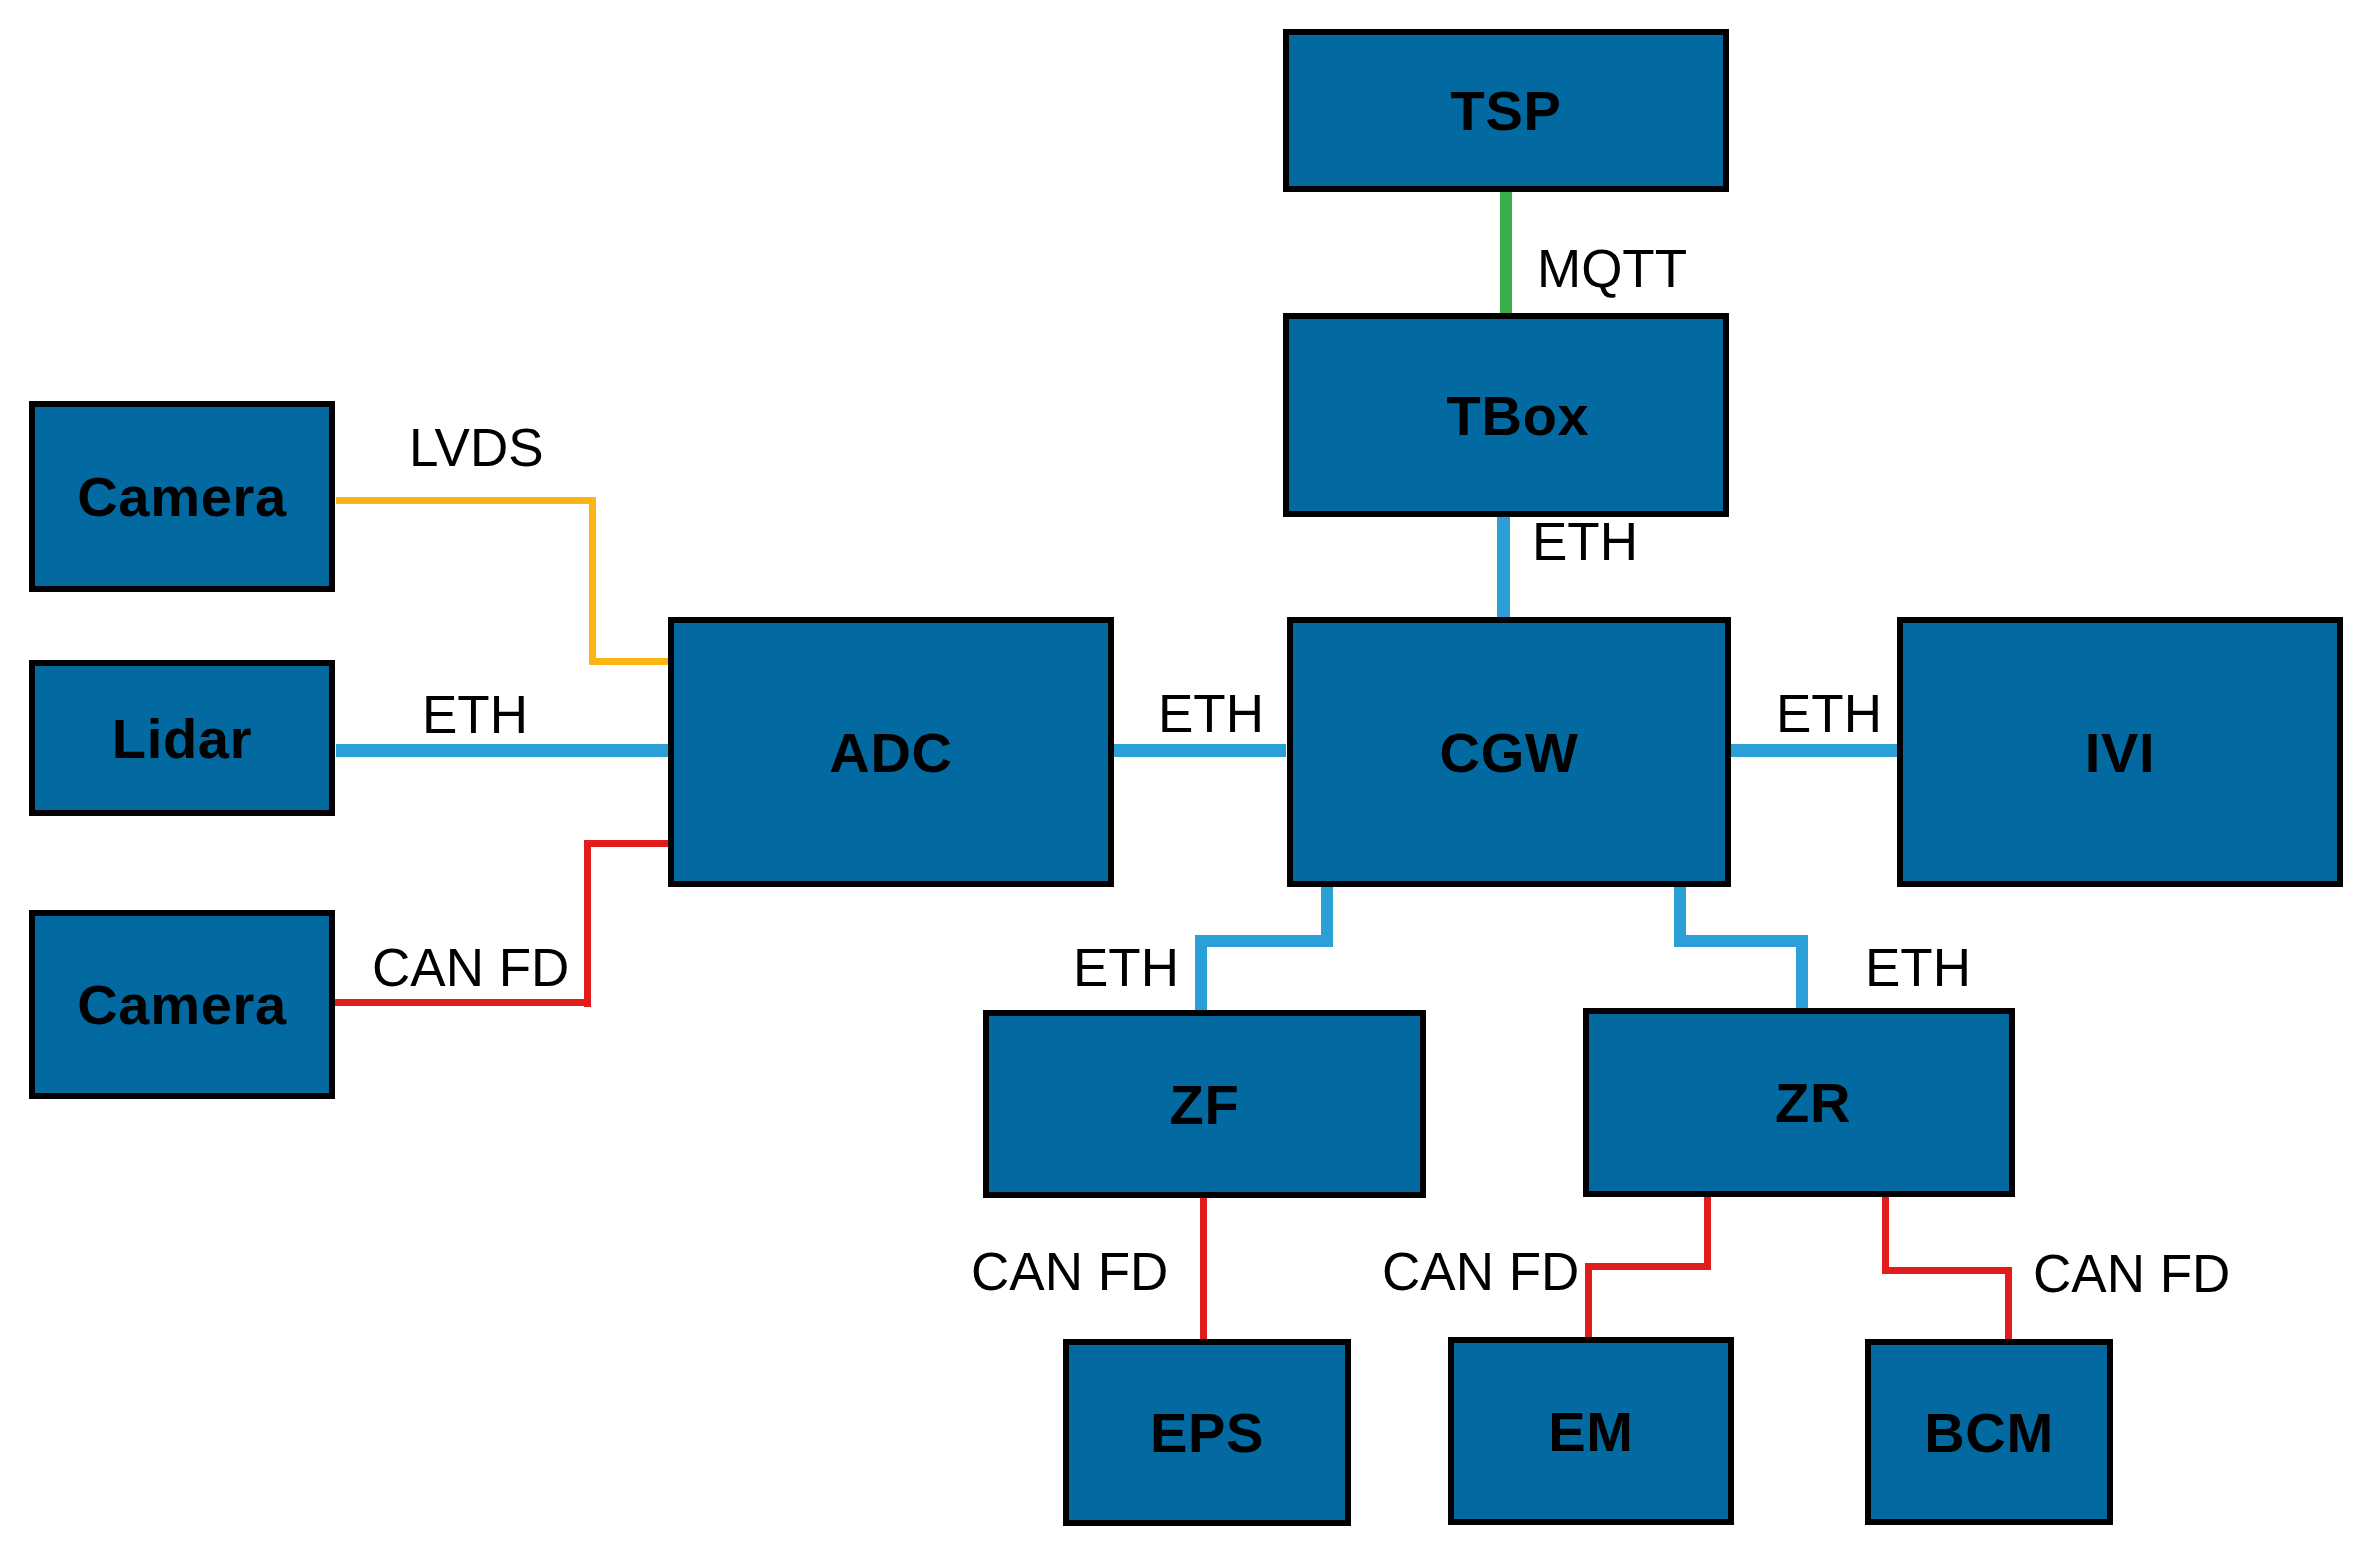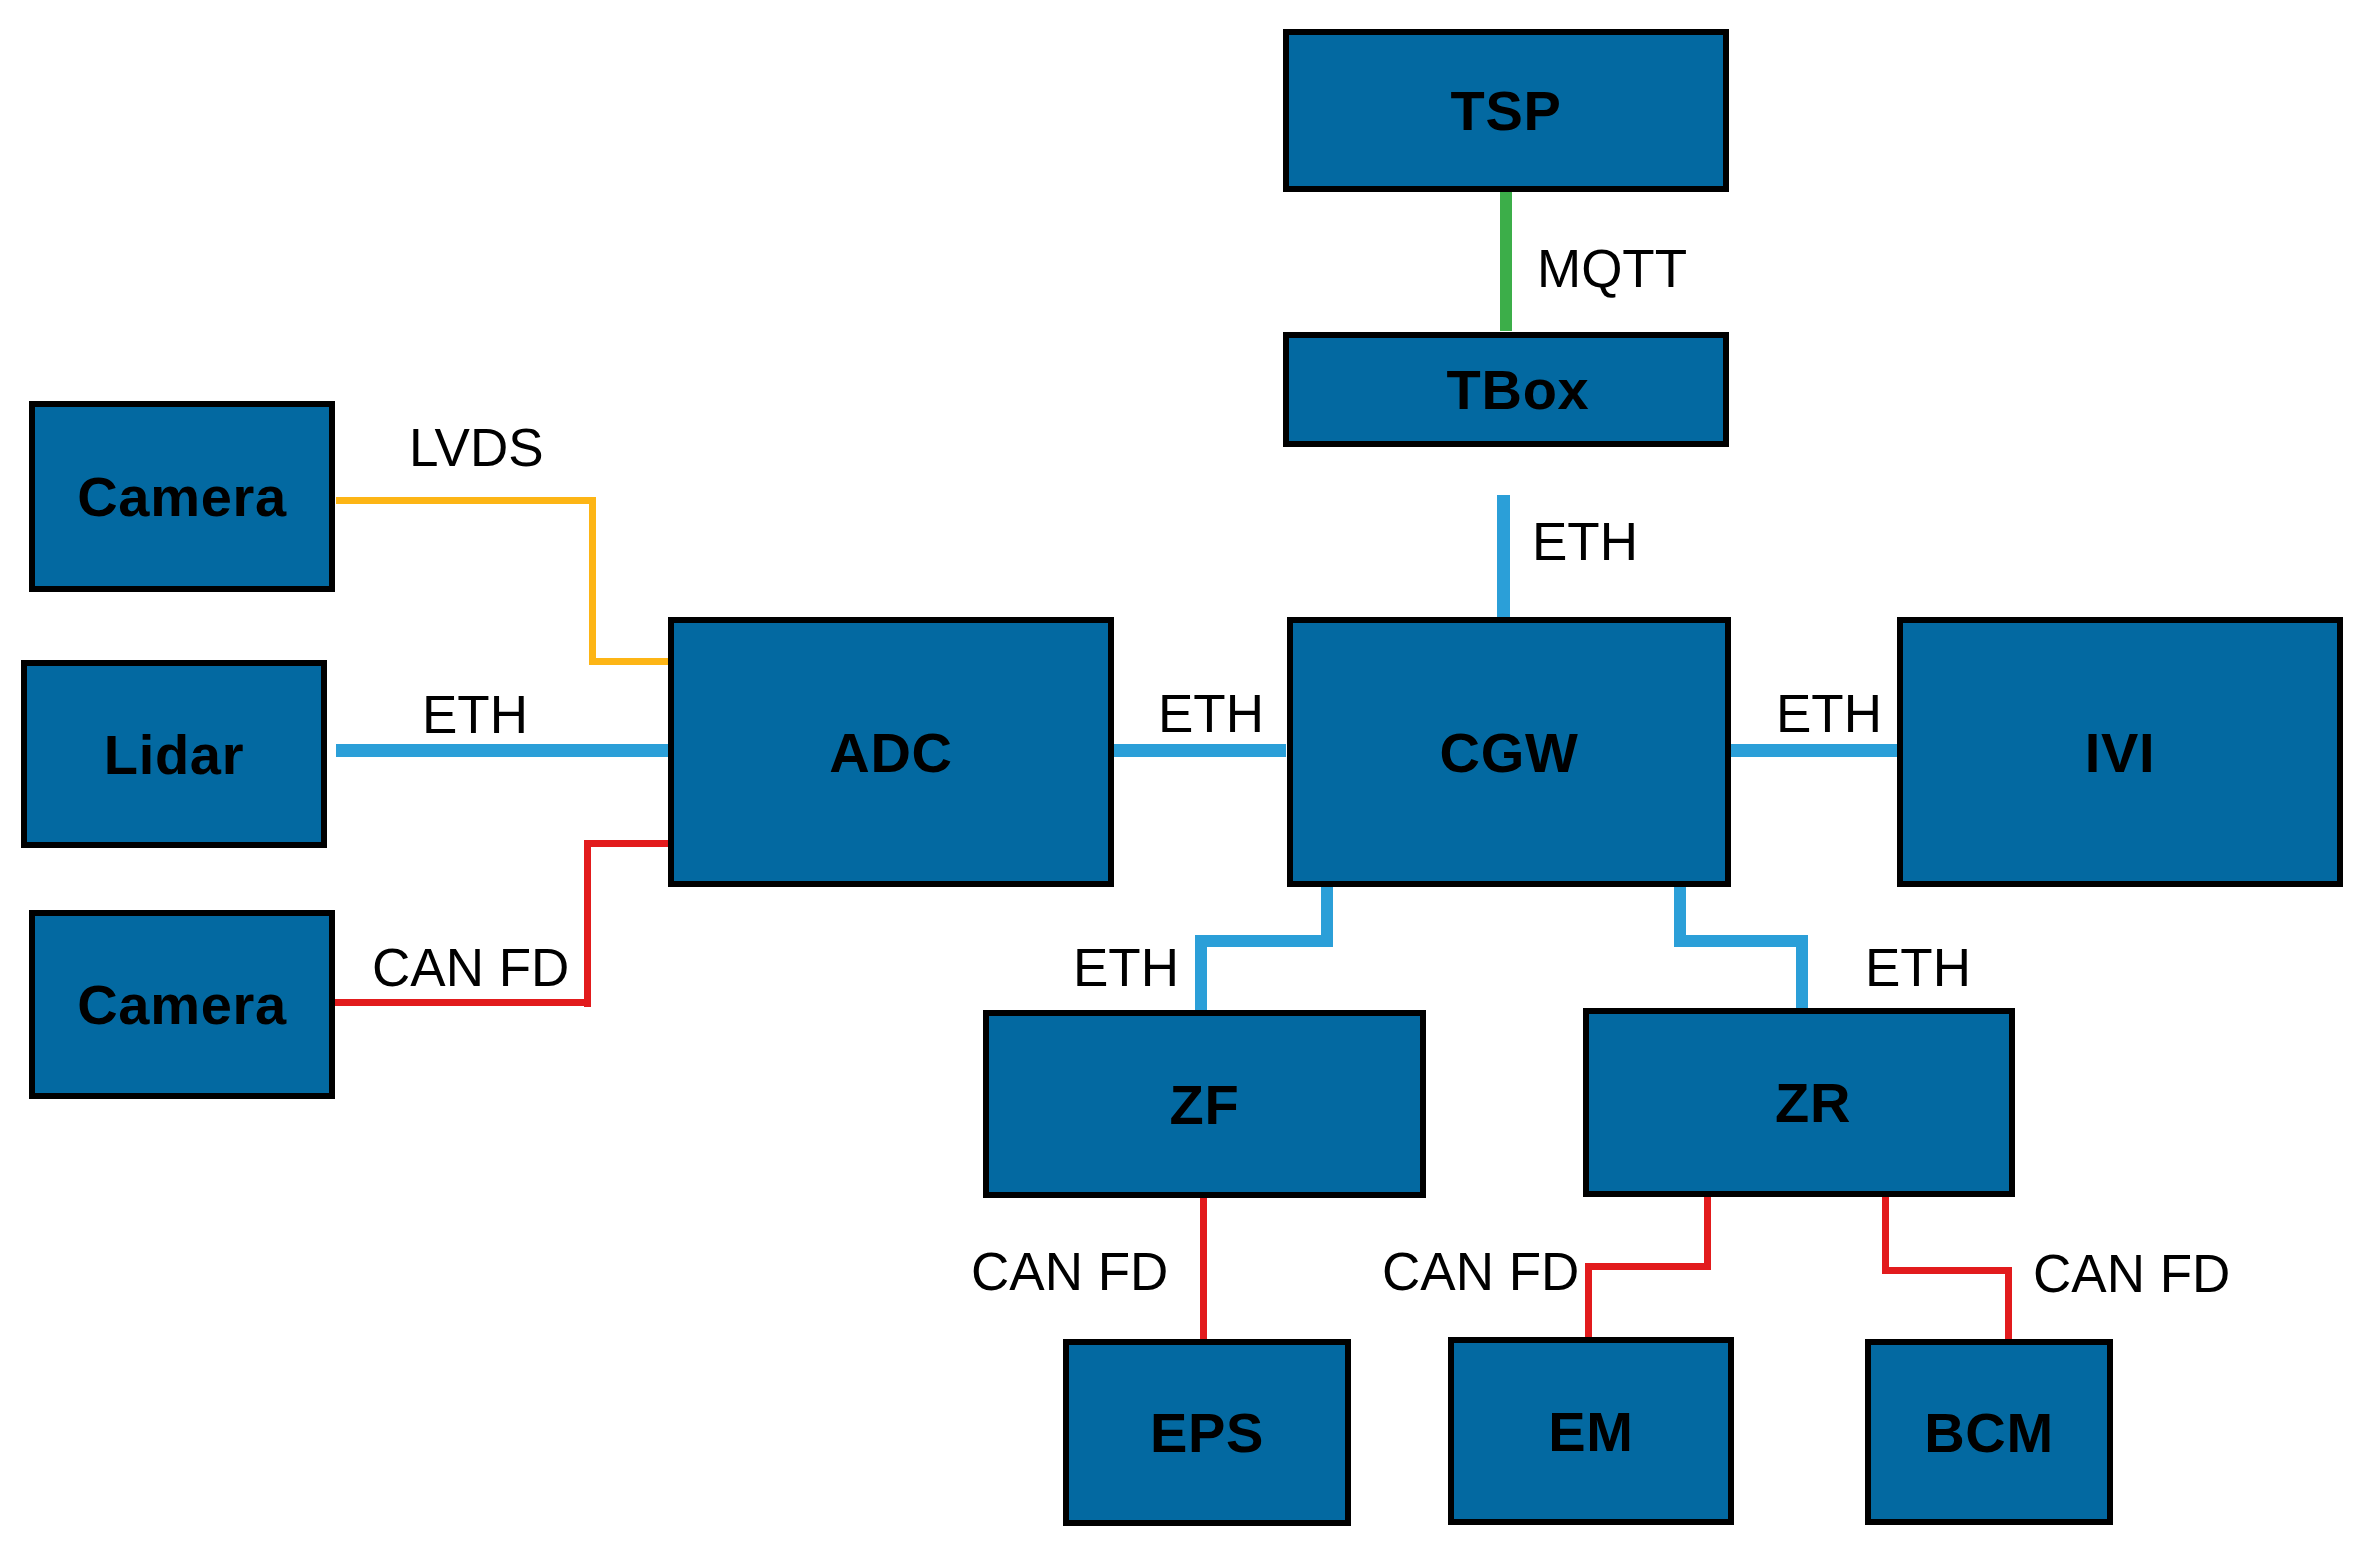--- a/index.html
+++ b/index.html
@@ -40,23 +40,23 @@
     font-size: 53px;
     font-weight: 400;
     color: var(--label_text, #000);
     line-height: 1;
     white-space: nowrap;
     z-index: 3;
   }
 
   
   #n-tsp    { left: 1283px; top:   29px; width: 446px; height: 163px; }
-  #n-tbox   { left: 1283px; top:  332px; width: 446px; height: 115px; padding-left: 24px; }
+  #n-tbox   { left: 1283px; top:  313px; width: 446px; height: 204px; padding-left: 24px; }
   #n-camera { left:   29px; top:  401px; width: 306px; height: 191px; }
-  #n-lidar  { left:   21px; top:  660px; width: 306px; height: 188px; }
+  #n-lidar  { left:   29px; top:  660px; width: 306px; height: 156px; }
   #n-radar  { left:   29px; top: 910px; width: 306px; height: 189px; }
   #n-adc    { left:  668px; top:  617px; width: 446px; height: 270px; }
   #n-cgw    { left: 1287px; top:  617px; width: 444px; height: 270px; }
   #n-ivi    { left: 1897px; top:  617px; width: 446px; height: 270px; }
   #n-zf     { left: 983px; top: 1010px; width: 443px; height: 188px; }
   #n-zr     { left: 1583px; top: 1008px; width: 432px; height: 189px; padding-left: 28px; }
   #n-eps    { left: 1063px; top: 1339px; width: 288px; height: 187px; }
   #n-em     { left: 1448px; top: 1337px; width: 286px; height: 188px; }
   #n-bcm    { left: 1865px; top: 1339px; width: 248px; height: 186px; }
 

